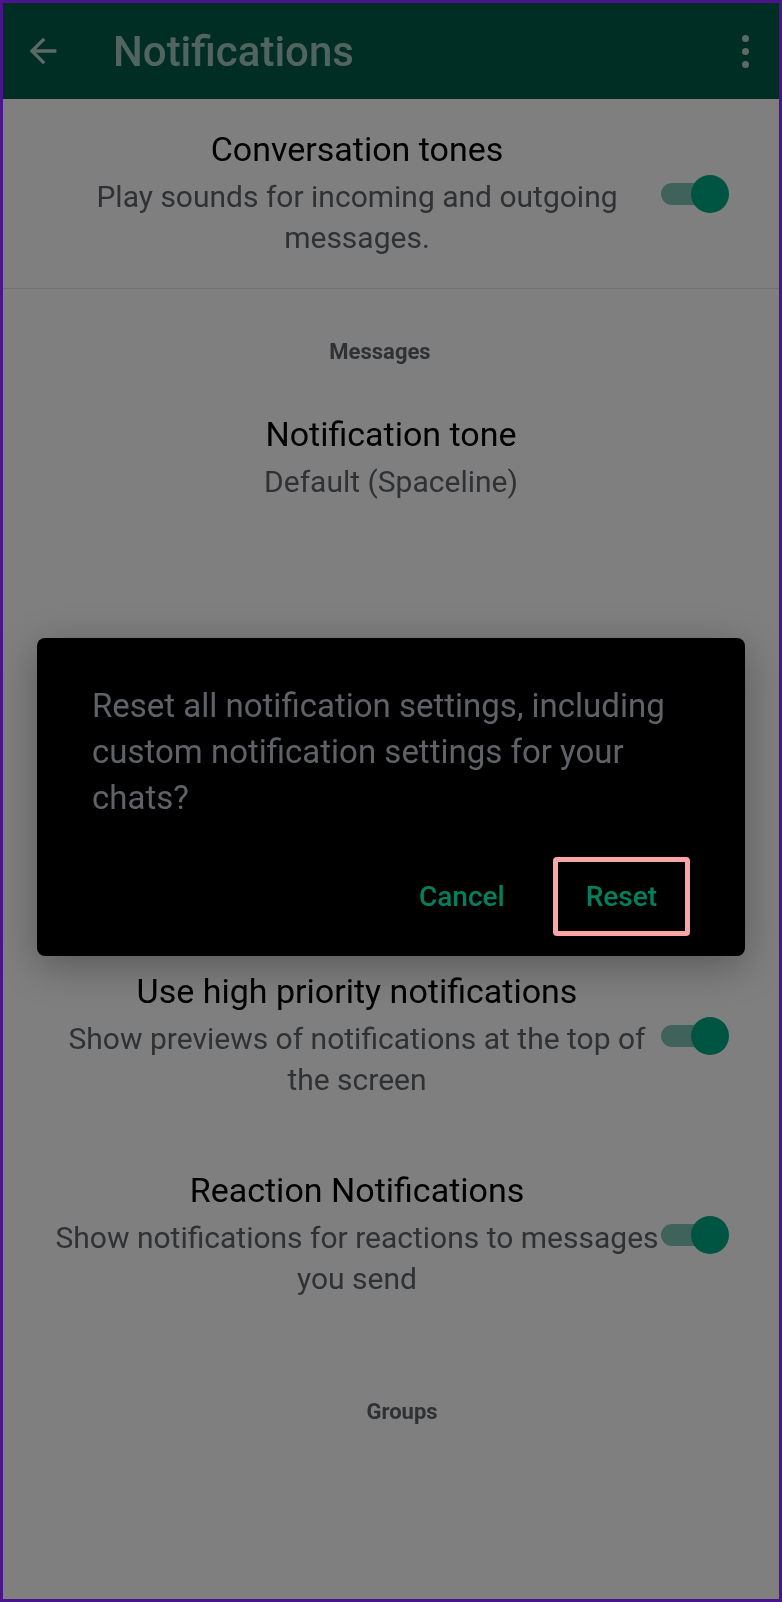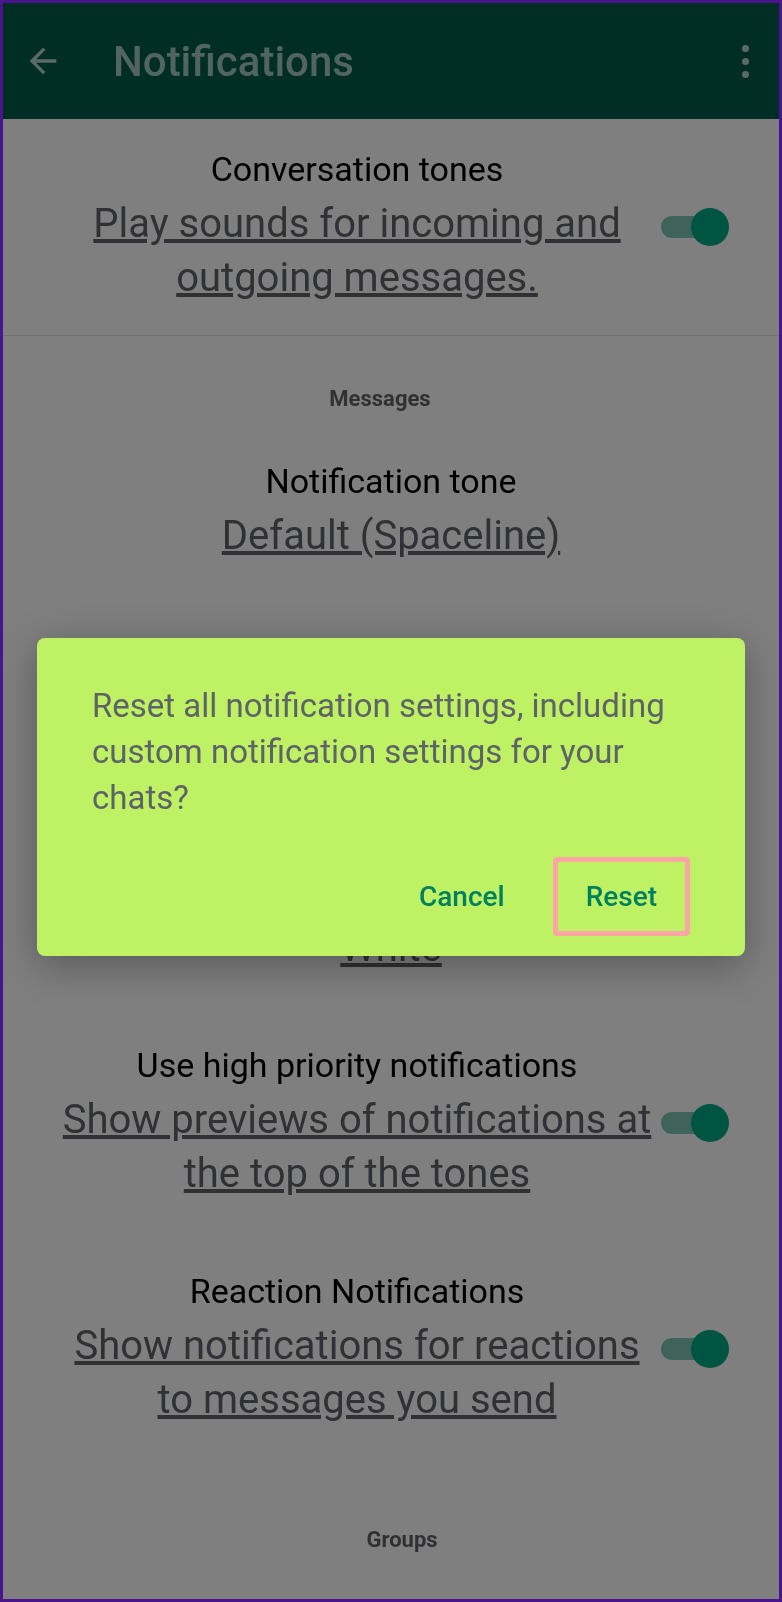--- a/index.html
+++ b/index.html
@@ -13,21 +13,21 @@
       width: 782px;
       height: 1602px;
       background: #ffffff;
       position: relative;
       overflow: hidden;
       border: 3px solid #4a148c;
     }
     
     .header {
       background: #005c4b;
-      height: 116px;
+      height: 96px;
       display: flex;
       align-items: center;
       padding: 0 20px;
     }
     
     .back-arrow {
       color: #b8d4cd;
       margin-right: 50px;
       cursor: pointer;
       display: flex;
@@ -62,24 +62,23 @@
       flex: 1;
     }
     
     .setting-title {
       font-size: 34px;
       color: #000000;
       margin-bottom: 8px;
     }
     
     .setting-subtitle {
-      font-size: 40px;
+      font-size: 30px;
       color: #5f6368;
       line-height: 1.35;
-      text-decoration: underline;
     }
     
     .divider {
       height: 1px;
       background: #e0e0e0;
       margin: 0;
     }
     
     .section-header {
       padding: 50px 72px 20px 50px;
@@ -122,21 +121,21 @@
       right: 0;
       bottom: 0;
       background: rgba(0, 0, 0, 0.5);
     }
     
     .dialog {
       position: absolute;
       top: 635px;
       left: 34px;
       right: 34px;
-      background: #bef264;
+      background: #000000;
       border-radius: 8px;
       padding: 45px 55px 20px 55px;
       box-shadow: 0 10px 40px rgba(0,0,0,0.3);
     }
     
     .dialog-message {
       font-size: 33px;
       color: #5f6368;
       line-height: 1.4;
       margin-bottom: 35px;
@@ -226,21 +225,21 @@
   <div class="setting-item" style="padding-top:0;">
     <div class="setting-text">
       <div class="setting-title">Light</div>
       <div class="setting-subtitle">White</div>
     </div>
   </div>
 
   <div class="setting-item" style="padding-top:40px;">
     <div class="setting-text">
       <div class="setting-title">Use high priority notifications</div>
-      <div class="setting-subtitle">Show previews of notifications at the top of the tones</div>
+      <div class="setting-subtitle">Show previews of notifications at the top of the screen</div>
     </div>
     <div class="toggle">
       <div class="toggle-track"></div>
       <div class="toggle-thumb"></div>
     </div>
   </div>
 
   <div class="setting-item" style="padding-top:40px;">
     <div class="setting-text">
       <div class="setting-title">Reaction Notifications</div>

